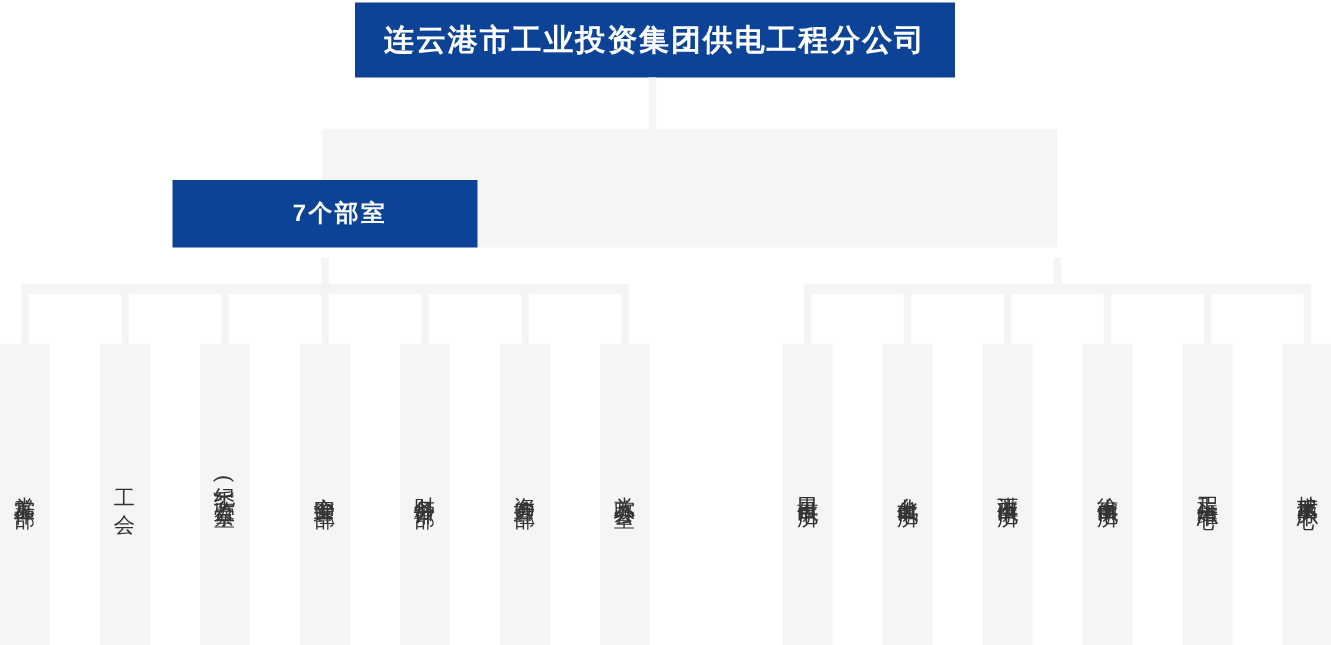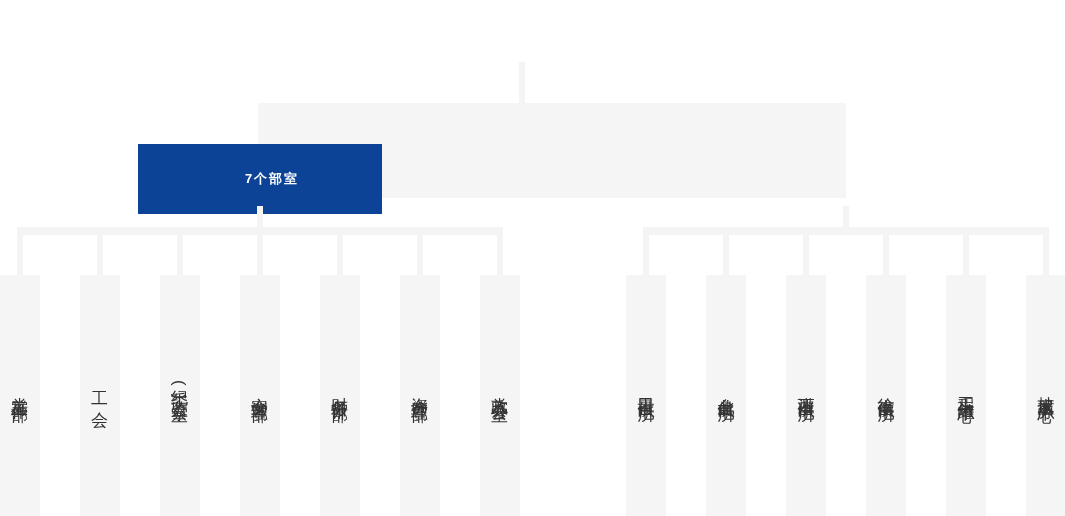--- a/index.html
+++ b/index.html
@@ -16,22 +16,22 @@
     color:#ffffff;
     font-weight:bold;
     display:flex;align-items:center;justify-content:center;
     box-sizing:border-box;
   }
   .root-node{
     left:284px;top:2px;width:480px;height:60px;
     font-size:24px;letter-spacing:1.5px;
   }
   .group-node{
-    top:144px;width:244px;height:70px;
-    font-size:13px;letter-spacing:2px;padding-left:24px;
+    top:144px;width:244px;height:54px;
+    font-size:19px;letter-spacing:2px;padding-left:24px;
   }
   .group-node.g0{left:138px;}
   .group-node.g1{left:724px;}
   .connector{background:var(--connector-gray,#f4f4f5);}
   .root-stub{left:519px;top:62px;width:6px;height:41px;}
   .trunk-band{left:258px;top:103px;width:588px;height:95px;background:var(--band-gray,#f5f5f6);}
   .group-stub{top:206px;width:6px;height:21px;}
   .hband{top:227px;height:8px;}
   .child-stub{top:235px;width:6px;height:40px;}
   .leaf{
@@ -48,20 +48,23 @@
     letter-spacing:2px;
     color:var(--leaf-text,#333333);
     white-space:pre;
   }
 </style>
 </head>
 <body>
 
 <div class="canvas" style="--node-blue: #0c4396; --connector-gray: #f4f4f5; --band-gray: #f5f5f6; --leaf-bg: #f5f5f6; --leaf-text: #333333;">
 
+  <div class="abs blue-node root-node">
+    <span>连云港市工业投资集团供电工程分公司</span>
+  </div>
 
   <div class="abs connector root-stub"></div>
 
   <div class="abs trunk-band"></div>
 
   <div class="abs blue-node group-node g0">
     <span>7个部室</span>
   </div>
 
 

